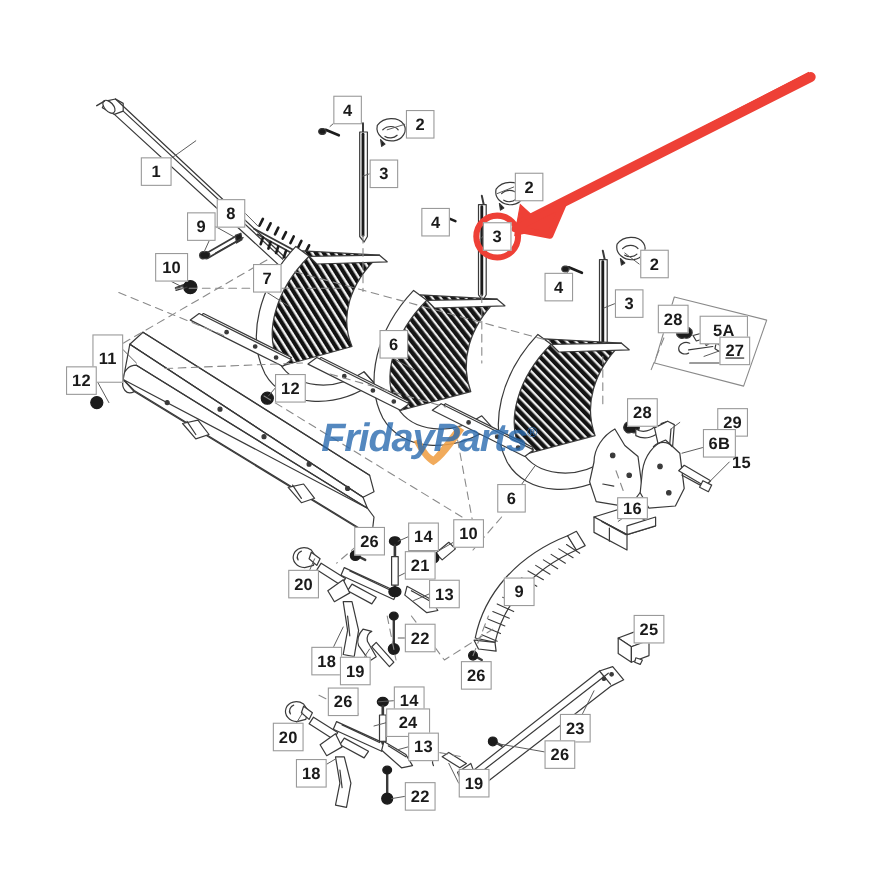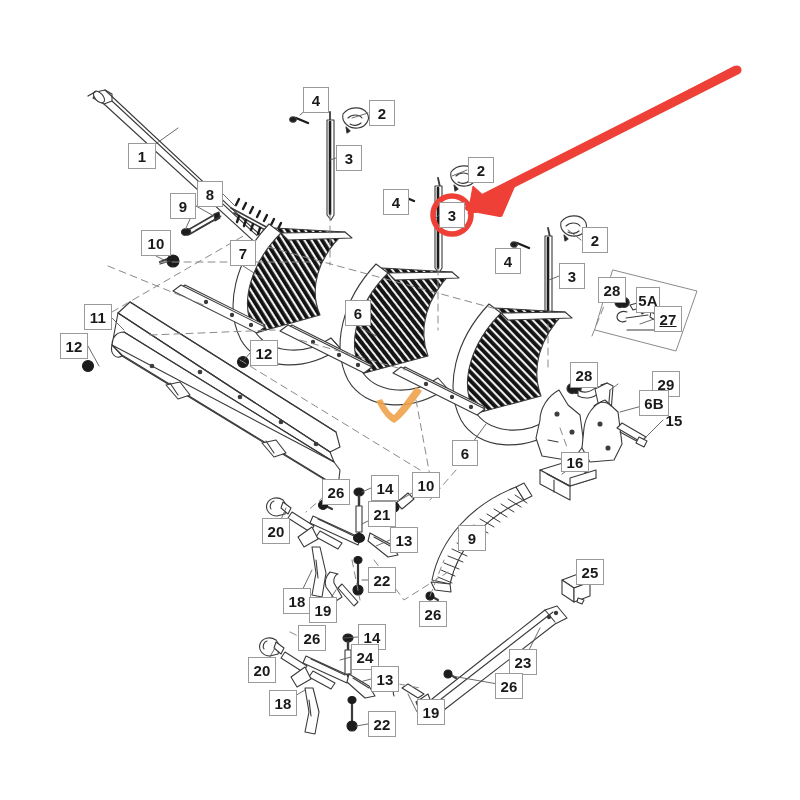--- a/index.html
+++ b/index.html
@@ -477,20 +477,21 @@
       </g>
     </g>
   </svg>
 
   <div class="wm">
     <svg width="220" height="48" viewBox="0 0 220 48">
       <path d="M28,30 C42,32 60,34 78,30" stroke="#f0a24a" stroke-width="0" fill="none"></path>
       <path d="M90,22 C94,30 98,36 102,38 C108,32 116,20 124,10 L130,14
                C120,28 110,42 102,46 C94,42 88,32 84,24 Z" fill="#f0a24a" opacity="0.9"></path>
     </svg>
+    <div class="wm-text"><span>FridayParts</span><span class="wm-reg">®</span></div>
   </div>
 
   <svg class="redmark" viewBox="0 0 800 800">
     <circle cx="452" cy="215" r="19" fill="none" stroke="#ee4036" stroke-width="5.5"></circle>
     <path d="M737,70 L486,196 L498,207 L468,214 L473,186 L484,196 L735,66 Z" fill="#ee4036" stroke="#ee4036" stroke-width="1"></path>
     <path d="M737,70 L474,203" stroke="#ee4036" stroke-width="9" stroke-linecap="round" fill="none"></path>
     <path d="M468,208 L512,186 L500,214 Z" fill="#ee4036" stroke="#ee4036" stroke-width="6" stroke-linejoin="round"></path>
   </svg>
 
   <div id="callout-layer">
@@ -503,46 +504,46 @@
       <div class="callout" style="left: 439px; top: 202px; width: 26px; height: 26px;">3</div>
       <div class="callout" style="left: 170px; top: 193px; width: 26px; height: 26px;">9</div>
       <div class="callout" style="left: 197px; top: 181px; width: 26px; height: 26px;">8</div>
       <div class="callout" style="left: 141px; top: 230px; width: 30px; height: 26px;">10</div>
       <div class="callout" style="left: 230px; top: 240px; width: 26px; height: 26px;">7</div>
       <div class="callout" style="left: 582px; top: 227px; width: 26px; height: 26px;">2</div>
       <div class="callout" style="left: 495px; top: 248px; width: 26px; height: 26px;">4</div>
       <div class="callout" style="left: 559px; top: 263px; width: 26px; height: 26px;">3</div>
       <div class="callout" style="left: 345px; top: 300px; width: 26px; height: 26px;">6</div>
       <div class="callout" style="left: 452px; top: 440px; width: 26px; height: 26px;">6</div>
-      <div class="callout" style="left: 84px; top: 304px; width: 28px; height: 26px;">11</div>
+      <div class="callout" style="left: 84px; top: 304px; width: 28px; height: 44px;">11</div>
       <div class="callout" style="left: 60px; top: 333px; width: 28px; height: 26px;">12</div>
       <div class="callout" style="left: 250px; top: 340px; width: 28px; height: 26px;">12</div>
       <div class="callout" style="left: 598px; top: 277px; width: 28px; height: 26px;">28</div>
-      <div class="callout" style="left: 636px; top: 287px; width: 24px; height: 26px;">5A</div>
+      <div class="callout" style="left: 636px; top: 287px; width: 44px; height: 26px;">5A</div>
       <div class="callout" style="left: 654px; top: 306px; width: 28px; height: 26px; text-decoration: underline;">27</div>
       <div class="callout" style="left: 570px; top: 362px; width: 28px; height: 26px;">28</div>
       <div class="callout" style="left: 604px; top: 371px; width: 28px; height: 26px; margin-left: 48px;">29</div>
       <div class="callout" style="left: 639px; top: 390px; width: 30px; height: 26px;">6B</div>
       <div class="callout plain" style="left: 663px; top: 410px; width: 22px; height: 20px;">15</div>
       <div class="callout" style="left: 561px; top: 452px; width: 28px; height: 20px;">16</div>
       <div class="callout" style="left: 322px; top: 479px; width: 28px; height: 26px;">26</div>
       <div class="callout" style="left: 371px; top: 475px; width: 28px; height: 26px;">14</div>
       <div class="callout" style="left: 412px; top: 472px; width: 28px; height: 26px;">10</div>
       <div class="callout" style="left: 368px; top: 501px; width: 28px; height: 26px;">21</div>
       <div class="callout" style="left: 262px; top: 518px; width: 28px; height: 26px;">20</div>
       <div class="callout" style="left: 390px; top: 527px; width: 28px; height: 26px;">13</div>
       <div class="callout" style="left: 458px; top: 525px; width: 28px; height: 26px;">9</div>
       <div class="callout" style="left: 368px; top: 567px; width: 28px; height: 26px;">22</div>
       <div class="callout" style="left: 283px; top: 588px; width: 28px; height: 26px;">18</div>
       <div class="callout" style="left: 309px; top: 597px; width: 28px; height: 26px;">19</div>
       <div class="callout" style="left: 419px; top: 601px; width: 28px; height: 26px;">26</div>
       <div class="callout" style="left: 576px; top: 559px; width: 28px; height: 26px;">25</div>
       <div class="callout" style="left: 298px; top: 625px; width: 28px; height: 26px;">26</div>
       <div class="callout" style="left: 358px; top: 624px; width: 28px; height: 26px;">14</div>
-      <div class="callout" style="left: 351px; top: 644px; width: 28px; height: 26px; text-align: right;">24</div>
+      <div class="callout" style="left: 351px; top: 644px; width: 40px; height: 26px; text-align: right;">24</div>
       <div class="callout" style="left: 248px; top: 657px; width: 28px; height: 26px;">20</div>
       <div class="callout" style="left: 371px; top: 666px; width: 28px; height: 26px;">13</div>
       <div class="callout" style="left: 509px; top: 649px; width: 28px; height: 26px;">23</div>
       <div class="callout" style="left: 495px; top: 673px; width: 28px; height: 26px;">26</div>
       <div class="callout" style="left: 269px; top: 690px; width: 28px; height: 26px;">18</div>
       <div class="callout" style="left: 417px; top: 699px; width: 28px; height: 26px;">19</div>
       <div class="callout" style="left: 368px; top: 711px; width: 28px; height: 26px;">22</div>
     </div>
 
 </div>

